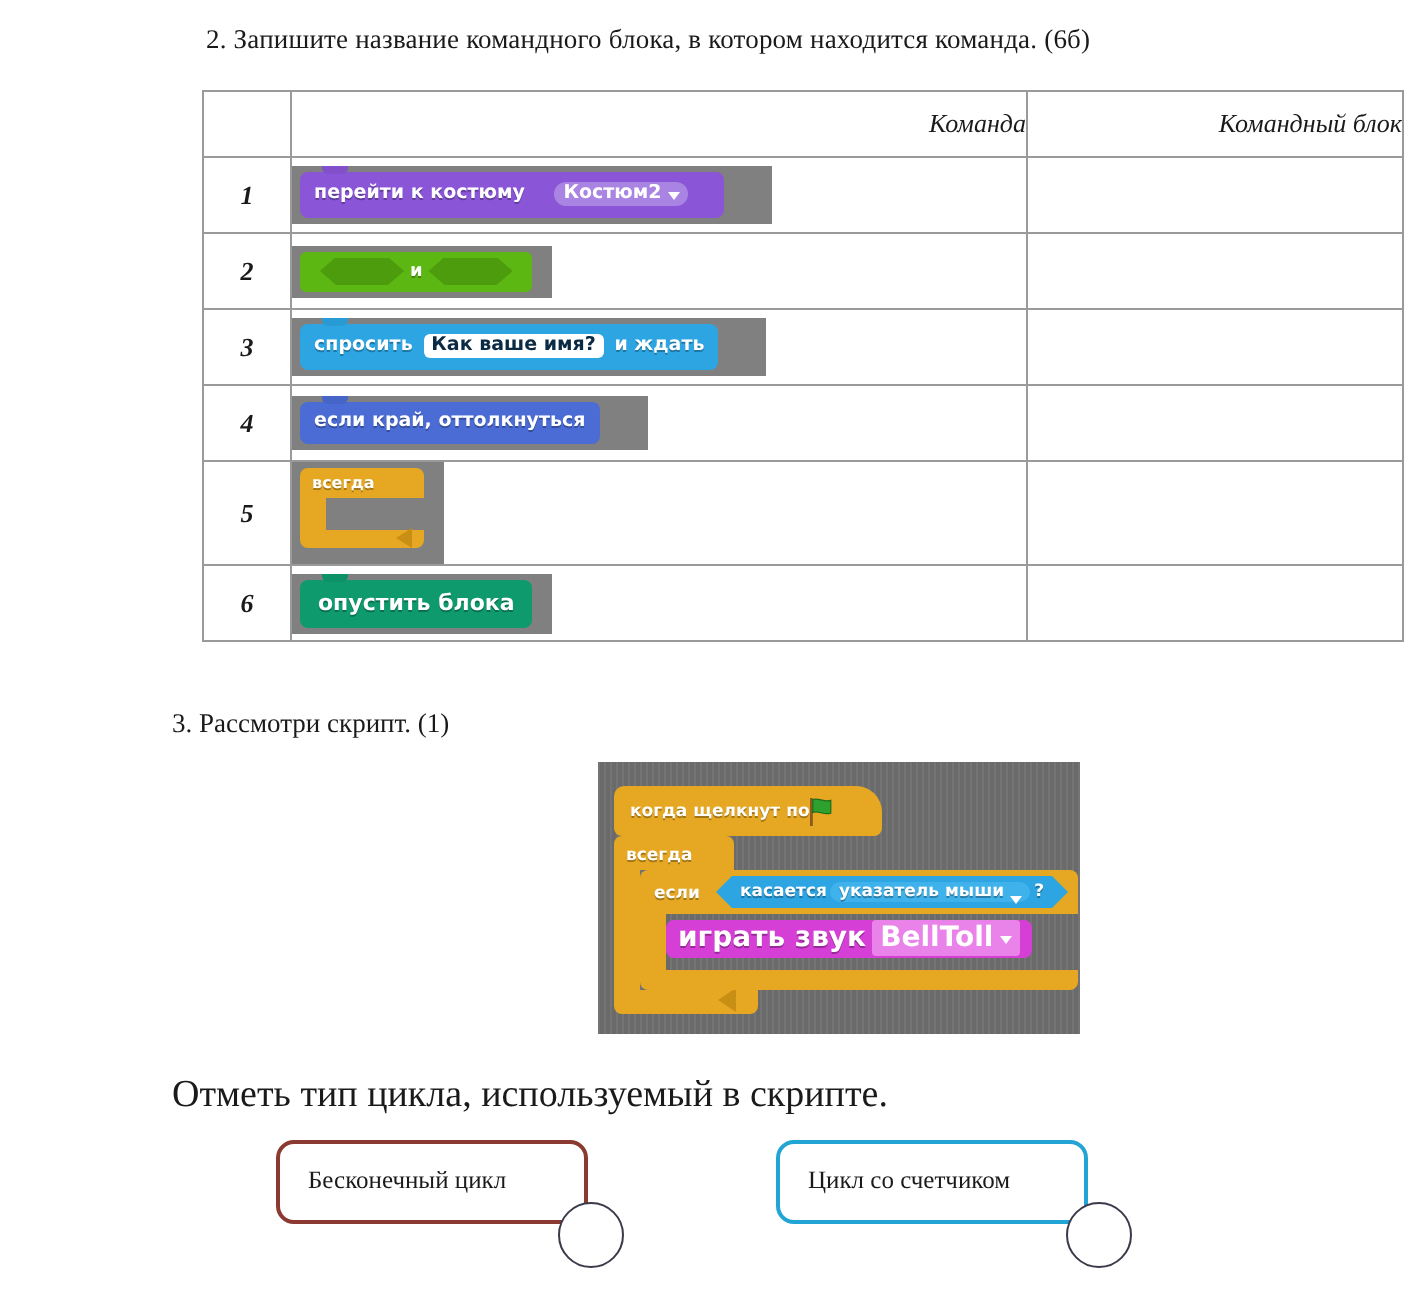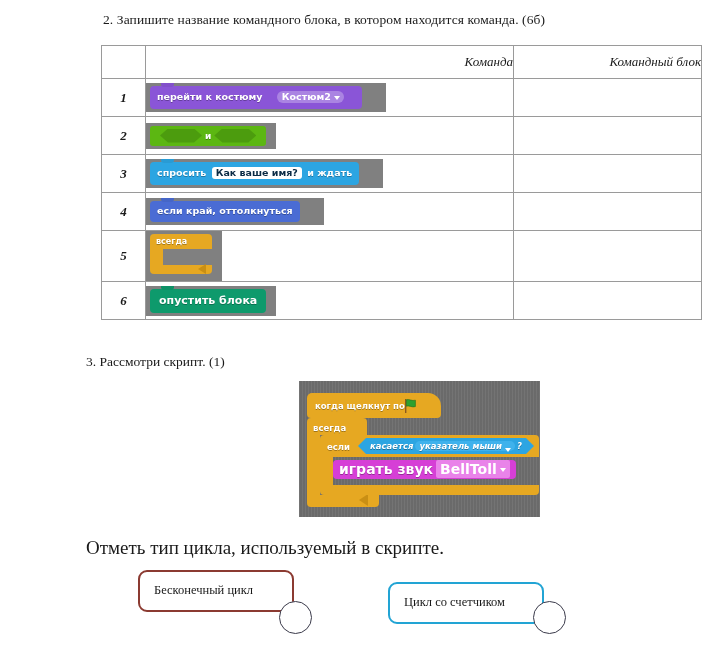--- a/index.html
+++ b/index.html
@@ -290,21 +290,20 @@
   }
   .sif-cond {
     position: absolute; left: 38px; top: 3px;
     height: 16px; background: #2ca5e2;
     clip-path: polygon(8px 0, calc(100% - 8px) 0, 100% 50%, calc(100% - 8px) 100%, 8px 100%, 0 50%);
     padding: 0 12px;
     font-family: "DejaVu Sans", sans-serif;
     font-size: 8.5px; font-weight: bold; color: #fff;
     line-height: 16px; white-space: nowrap;
     text-shadow: 0 1px 0 rgba(0,0,0,0.3);
-    font-style: italic;
   }
   .sif-cond .fld {
     background: #3fb2ec; border-radius: 7px;
     padding: 0 13px 0 4px; position: relative; margin: 0 2px;
   }
   .sif-cond .fld::after {
     content: ""; position: absolute; right: 4px; top: 7px;
     border-left: 3px solid transparent;
     border-right: 3px solid transparent;
     border-top: 4px solid #fff;
@@ -367,21 +366,21 @@
     position: absolute;
     width: 33px;
     height: 33px;
     border: 1.6px solid #3a3a4a;
     border-radius: 50%;
     background: #ffffff;
     box-sizing: border-box;
   }
   #option-infinite { left: 138px; top: 570px; }
   #circle-infinite { left: 279px; top: 601px; }
-  #option-counter  { left: 388px; top: 570px; border-color: #22a4d4; margin-top: 12px; }
+  #option-counter  { left: 388px; top: 570px; border-color: #22a4d4; }
   #circle-counter  { left: 533px; top: 601px; }
 </style>
 </head>
 <body>
 
 <div class="q2-text">2. Запишите название командного блока, в котором находится команда.   (6б)</div>
 
 <table class="cmd-table">
   <colgroup>
     <col class="col-num">

